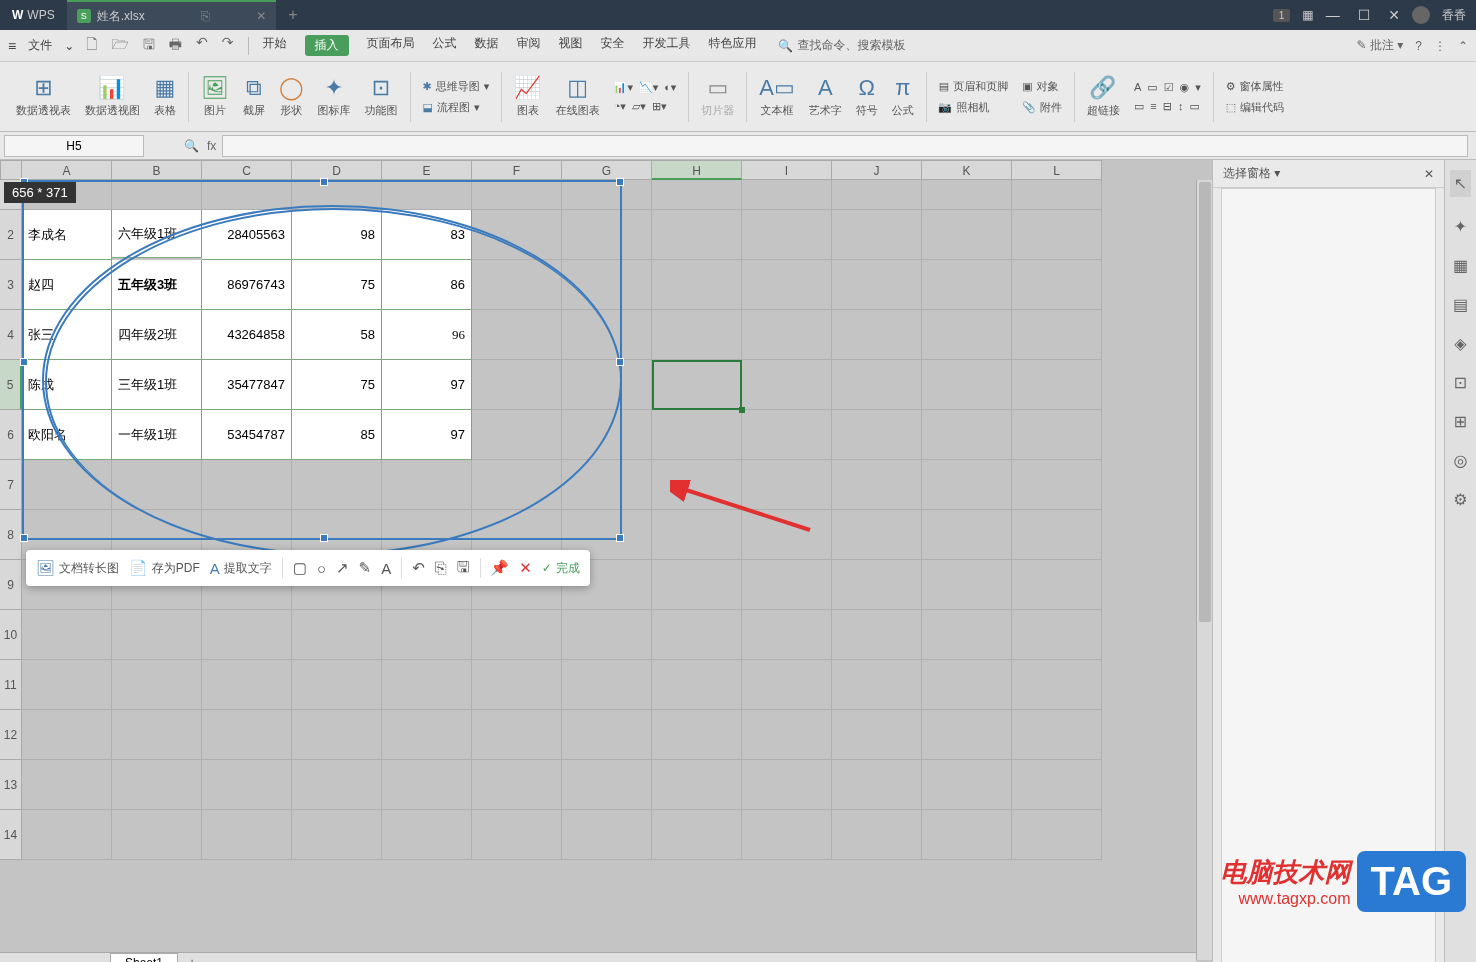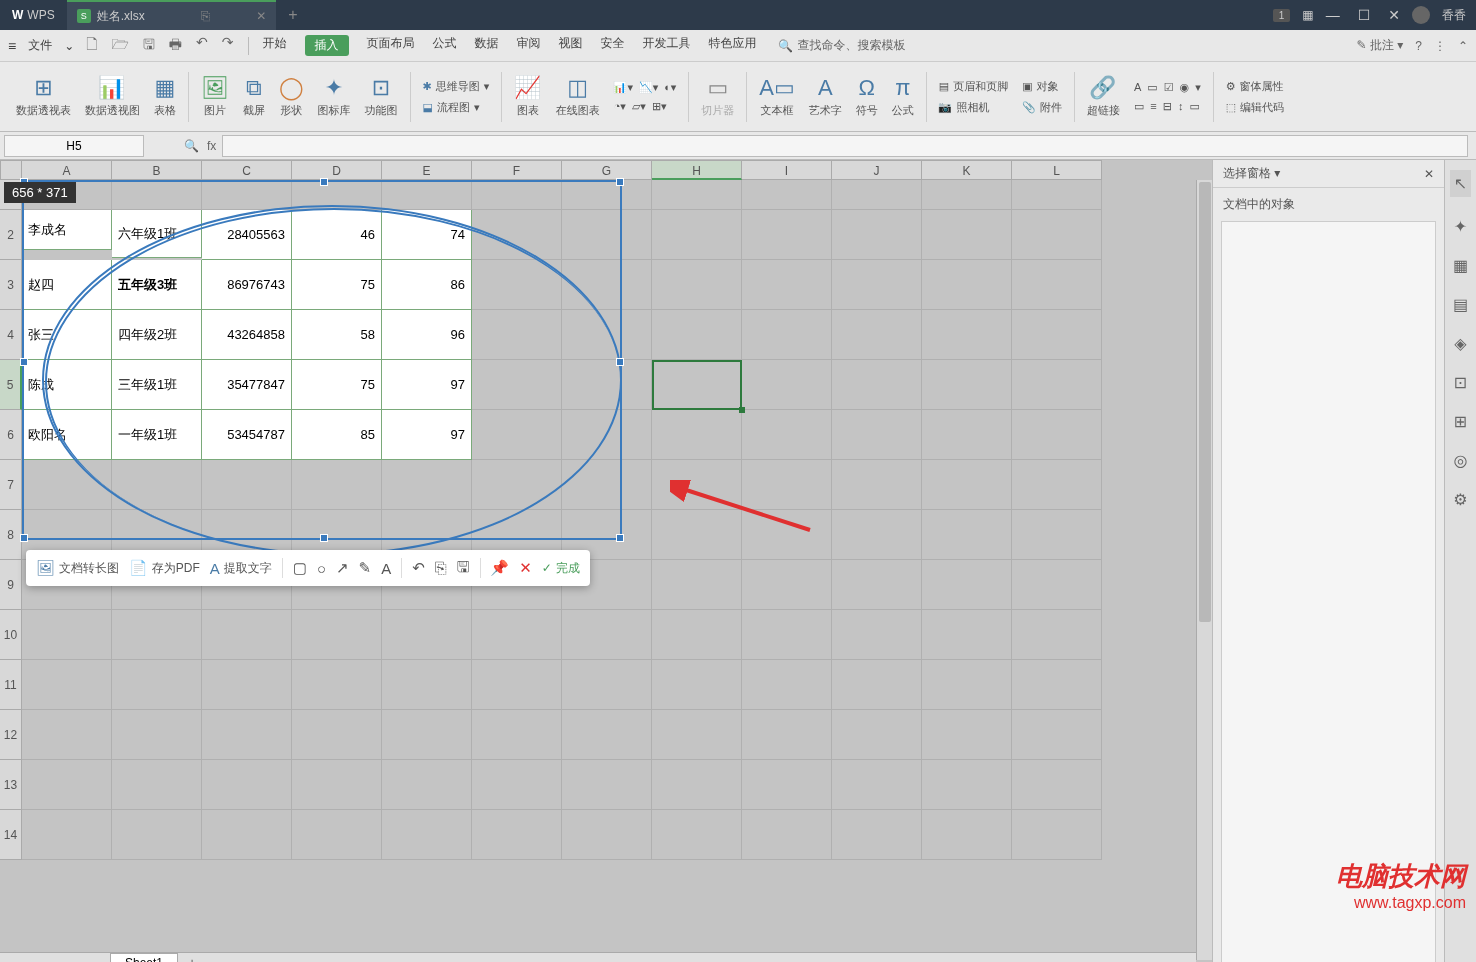--- a/index.html
+++ b/index.html
@@ -378,25 +378,25 @@
           <div class="grid-cell first-row" style="height: 30px;"></div>
           <div class="grid-cell first-row" style="height: 30px;"></div>
           <div class="grid-cell first-row" style="height: 30px;"></div>
           <div class="grid-cell first-row" style="height: 30px;"></div>
           <div class="grid-cell first-row" style="height: 30px;"></div>
           <div class="grid-cell first-row" style="height: 30px;"></div>
           <div class="grid-cell first-row" style="height: 30px;"></div>
           <div class="grid-cell first-row" style="height: 30px;"></div>
         </div>
         <div class="grid-row">
-          <div class="grid-cell data-cell left" style="height: 40px;">李成名</div>
+          <div class="grid-cell data-cell left" style="height: 50px;">李成名</div>
           <div class="grid-cell data-cell left" style="height: 48px;">六年级1班</div>
           <div class="grid-cell data-cell right" style="height: 50px;">28405563</div>
-          <div class="grid-cell data-cell right" style="height: 50px;">46</div>
-          <div class="grid-cell data-cell right" style="height: 50px;">74</div>
+          <div class="grid-cell data-cell right" style="height: 50px;">98</div>
+          <div class="grid-cell data-cell right" style="height: 50px;">83</div>
           <div class="grid-cell" style="height: 50px;"></div>
           <div class="grid-cell" style="height: 50px;"></div>
           <div class="grid-cell" style="height: 50px;"></div>
           <div class="grid-cell" style="height: 50px;"></div>
           <div class="grid-cell" style="height: 50px;"></div>
           <div class="grid-cell" style="height: 50px;"></div>
           <div class="grid-cell" style="height: 50px;"></div>
         </div>
         <div class="grid-row">
           <div class="grid-cell data-cell left" style="height: 50px;">赵四</div>
@@ -410,21 +410,21 @@
           <div class="grid-cell" style="height: 50px;"></div>
           <div class="grid-cell" style="height: 50px;"></div>
           <div class="grid-cell" style="height: 50px;"></div>
           <div class="grid-cell" style="height: 50px;"></div>
         </div>
         <div class="grid-row">
           <div class="grid-cell data-cell left" style="height: 50px;">张三</div>
           <div class="grid-cell data-cell left" style="height: 50px;">四年级2班</div>
           <div class="grid-cell data-cell right" style="height: 50px;">43264858</div>
           <div class="grid-cell data-cell right" style="height: 50px;">58</div>
-          <div class="grid-cell data-cell right" style="height: 50px;">96</div>
+          <div class="grid-cell data-cell right" style="height: 50px; font-family: Liberation Serif, serif;">96</div>
           <div class="grid-cell" style="height: 50px;"></div>
           <div class="grid-cell" style="height: 50px;"></div>
           <div class="grid-cell" style="height: 50px;"></div>
           <div class="grid-cell" style="height: 50px;"></div>
           <div class="grid-cell" style="height: 50px;"></div>
           <div class="grid-cell" style="height: 50px;"></div>
           <div class="grid-cell" style="height: 50px;"></div>
         </div>
         <div class="grid-row">
           <div class="grid-cell data-cell left" style="height: 50px;">陈成</div>
@@ -635,21 +635,20 @@
       <div class="sheet-tab">Sheet1</div>
       <div class="sheet-add">+</div>
     </div>
   </div>
 
   <div class="right-panel">
     <div class="rp-header">
       <span><span>选择窗格</span> ▾</span>
       <span>✕</span>
     </div>
-    <div class="rp-sub">文档中的对象</div>
     <div class="rp-body"></div>
   </div>
 
   <div class="right-sidebar">
     <span style="background:#d0d0d0;padding:4px;">↖</span>
     <span>✦</span>
     <span>▦</span>
     <span>▤</span>
     <span>◈</span>
     <span>⊡</span>
@@ -657,13 +656,14 @@
     <span>◎</span>
     <span>⚙</span>
   </div>
 </div>
 
 <div class="watermark-box">
   <div>
     <div class="watermark-text">电脑技术网</div>
     <div class="watermark-sub">www.tagxp.com</div>
   </div>
+  <div class="tag-badge">TAG</div>
 </div>
 
 </body></html>

